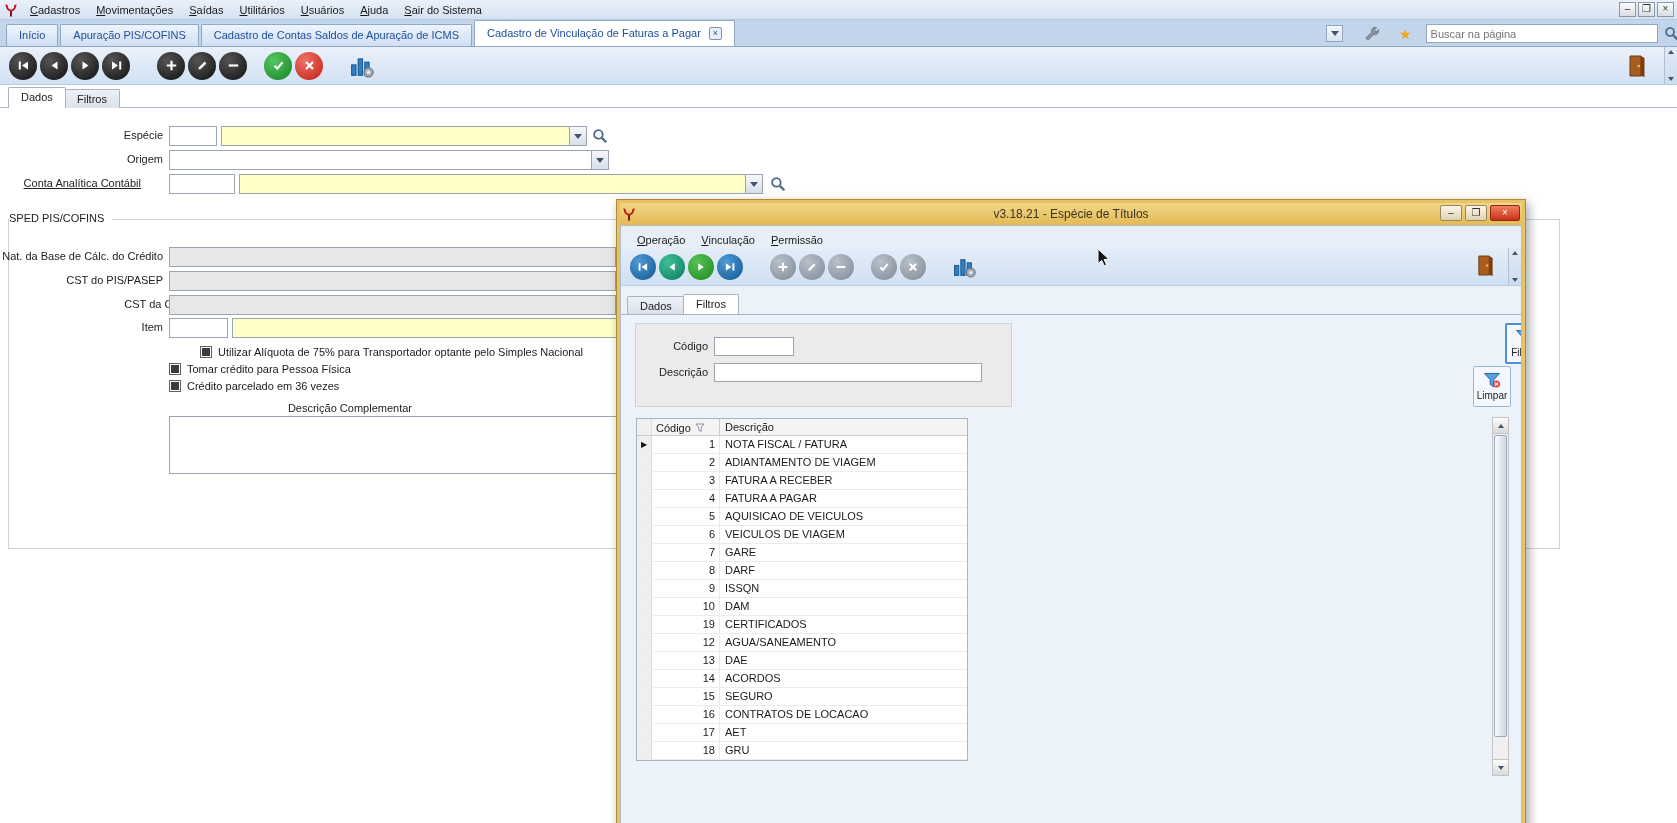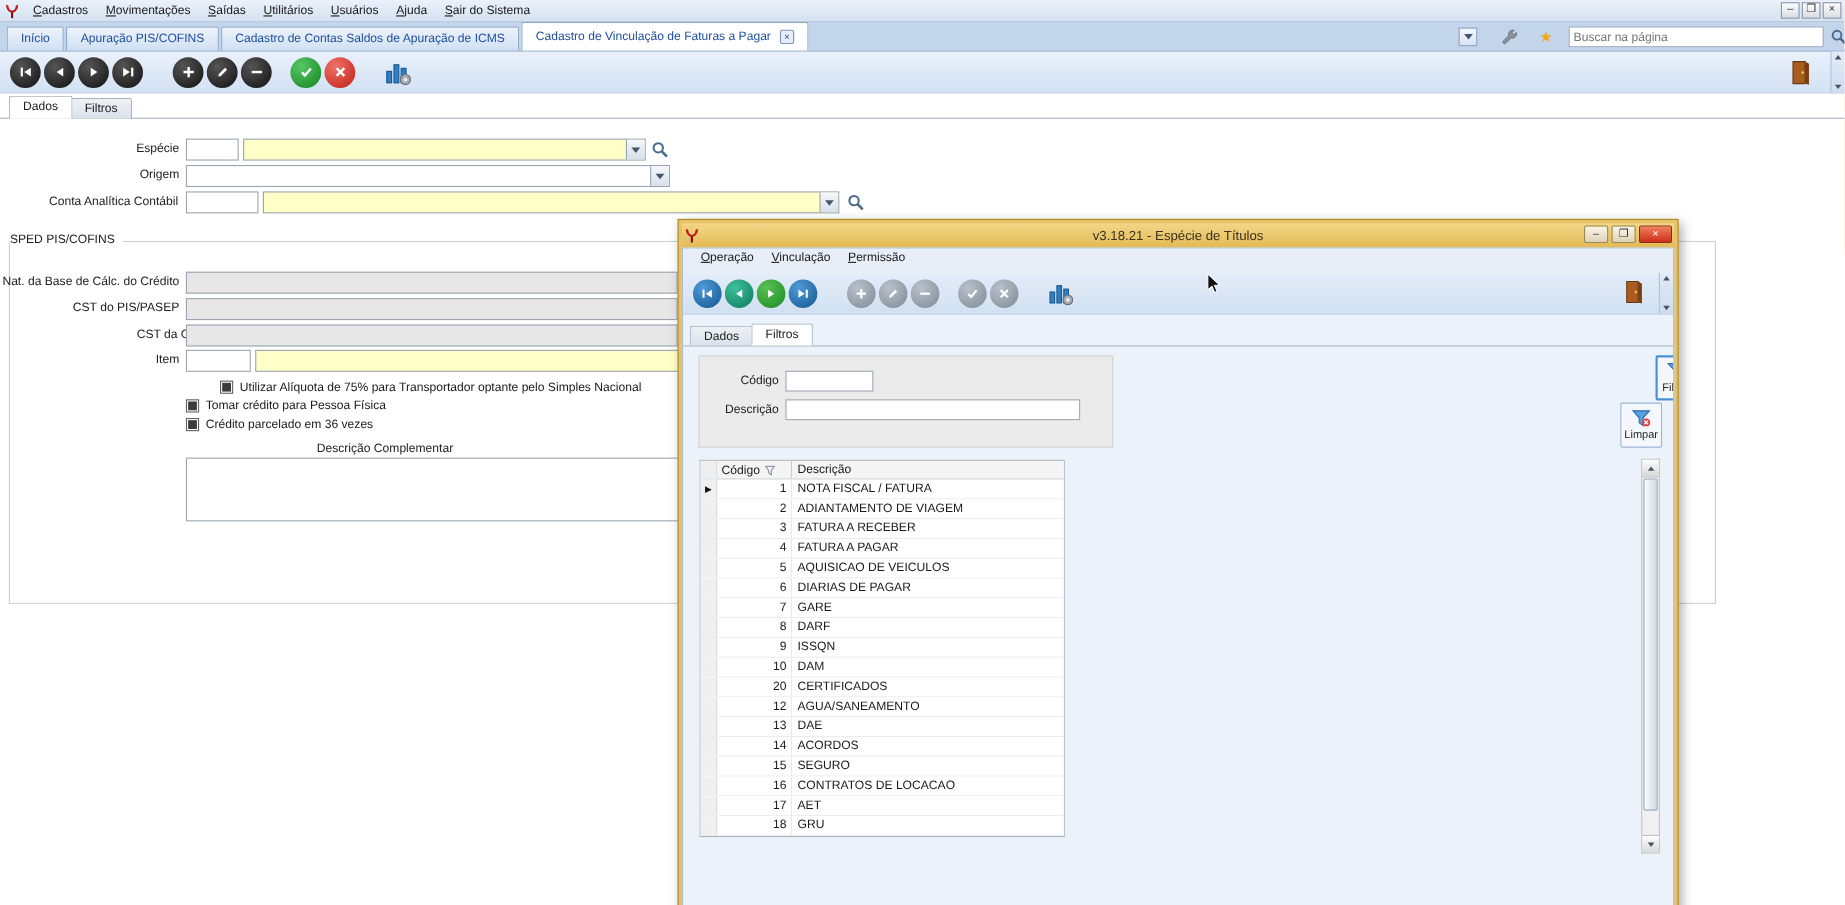--- a/index.html
+++ b/index.html
@@ -84,21 +84,21 @@
             background:#e7c368; border:1px solid #b08a30; padding:3px;
             box-shadow: 3px 4px 10px rgba(0,0,0,.35); z-index:10; display:flex; flex-direction:column; }
   .dlg-title { height:22px; display:flex; align-items:center; padding:0 2px; position:relative;
                background:linear-gradient(#f2d687,#e3ba55); }
   .dlg-title-text { position:absolute; left:0; right:0; text-align:center; font-size:12px; color:#3c3220; }
   .dlg-btns { position:absolute; right:2px; top:2px; display:flex; gap:3px; }
   .dbtn { width:22px; height:16px; border:1px solid #9a8a5a; background:linear-gradient(#fbf6ea,#ddd2b4);
           font-size:10px; line-height:13px; text-align:center; color:#333; border-radius:2px; }
   .dbtn.close { background:linear-gradient(#f08060,#cc2f1a); border-color:#8a2a1a; color:#fff; width:30px; }
   .dlg-client { flex:1; position:relative; background:#ecf2fa; border:1px solid #aebdcf; overflow:hidden; }
-  .dlg-menubar { position:absolute; left:0; top:0; width:100%; height:22px; display:flex; align-items:flex-start; padding-left:8px;
+  .dlg-menubar { position:absolute; left:0; top:0; width:100%; height:22px; display:flex; align-items:flex-end; padding-left:8px;
                  background:#e7eef8; }
   .dlg-toolbar { position:absolute; left:0; top:22px; width:100%; height:38px;
                  background:linear-gradient(#e4edf8,#d0e0f2); border-bottom:1px solid #bccadd;
                  display:flex; align-items:center; padding-left:9px; }
   .dlg-toolbar .cbtn { width:26px; height:26px; }
   .dtab2 { position:absolute; border:1px solid #a8b4c2; border-bottom:none; border-radius:2px 2px 0 0;
            padding:3px 12px 0; color:#222; background:linear-gradient(#eef2f7,#d9e1ea); height:18px; top:70px; z-index:2; }
   .dtab2.active { background:#fff; height:20px; top:68px; z-index:3; }
   .dlg-hline { position:absolute; left:0; top:88px; width:100%; border-top:1px solid #a8b4c2; z-index:1; }
   .fpanel { position:absolute; left:14px; top:97px; width:377px; height:84px; background:#ebebeb; border:1px solid #d2d2d2; }
@@ -341,21 +341,21 @@
       </svg>
 
     <span class="flabel" style="left:0; top:153px; width:163px;">Origem</span>
     <div class="combo" style="left:169px; top:150px; width:440px;">
       <span class="val"></span>
       <span class="arrow">
           <span class="tri-down"></span>
         </span>
     </div>
 
-    <span class="flabel" style="left:0; top:177px; width:162px;">Conta Analítica Contábil</span>
+    <span class="flabel" style="left:0; top:177px; width:141px;text-decoration:underline;">Conta Analítica Contábil</span>
     <input class="inp" style="left: 169px; top: 174px; width: 66px;" value="">
     <div class="combo yellow" style="left:239px; top:174px; width:524px;">
       <span class="val"></span>
       <span class="arrow">
           <span class="tri-down"></span>
         </span>
     </div>
     <svg class="mag ic" style="left:770px; top:176px;" width="16" height="16">
         <use href="#sym-mag"></use>
       </svg>
@@ -542,21 +542,21 @@
               <div class="g-desc">FATURA A PAGAR</div>
             </div>
             <div class="g-row">
               <div class="g-sel"></div>
               <div class="g-code">5</div>
               <div class="g-desc">AQUISICAO DE VEICULOS</div>
             </div>
             <div class="g-row">
               <div class="g-sel"></div>
               <div class="g-code">6</div>
-              <div class="g-desc">DIARIAS DE PAGAR</div>
+              <div class="g-desc">VEICULOS DE VIAGEM</div>
             </div>
             <div class="g-row">
               <div class="g-sel"></div>
               <div class="g-code">7</div>
               <div class="g-desc">GARE</div>
             </div>
             <div class="g-row">
               <div class="g-sel"></div>
               <div class="g-code">8</div>
               <div class="g-desc">DARF</div>
@@ -566,21 +566,21 @@
               <div class="g-code">9</div>
               <div class="g-desc">ISSQN</div>
             </div>
             <div class="g-row">
               <div class="g-sel"></div>
               <div class="g-code">10</div>
               <div class="g-desc">DAM</div>
             </div>
             <div class="g-row">
               <div class="g-sel"></div>
-              <div class="g-code">20</div>
+              <div class="g-code">19</div>
               <div class="g-desc">CERTIFICADOS</div>
             </div>
             <div class="g-row">
               <div class="g-sel"></div>
               <div class="g-code">12</div>
               <div class="g-desc">AGUA/SANEAMENTO</div>
             </div>
             <div class="g-row">
               <div class="g-sel"></div>
               <div class="g-code">13</div>

